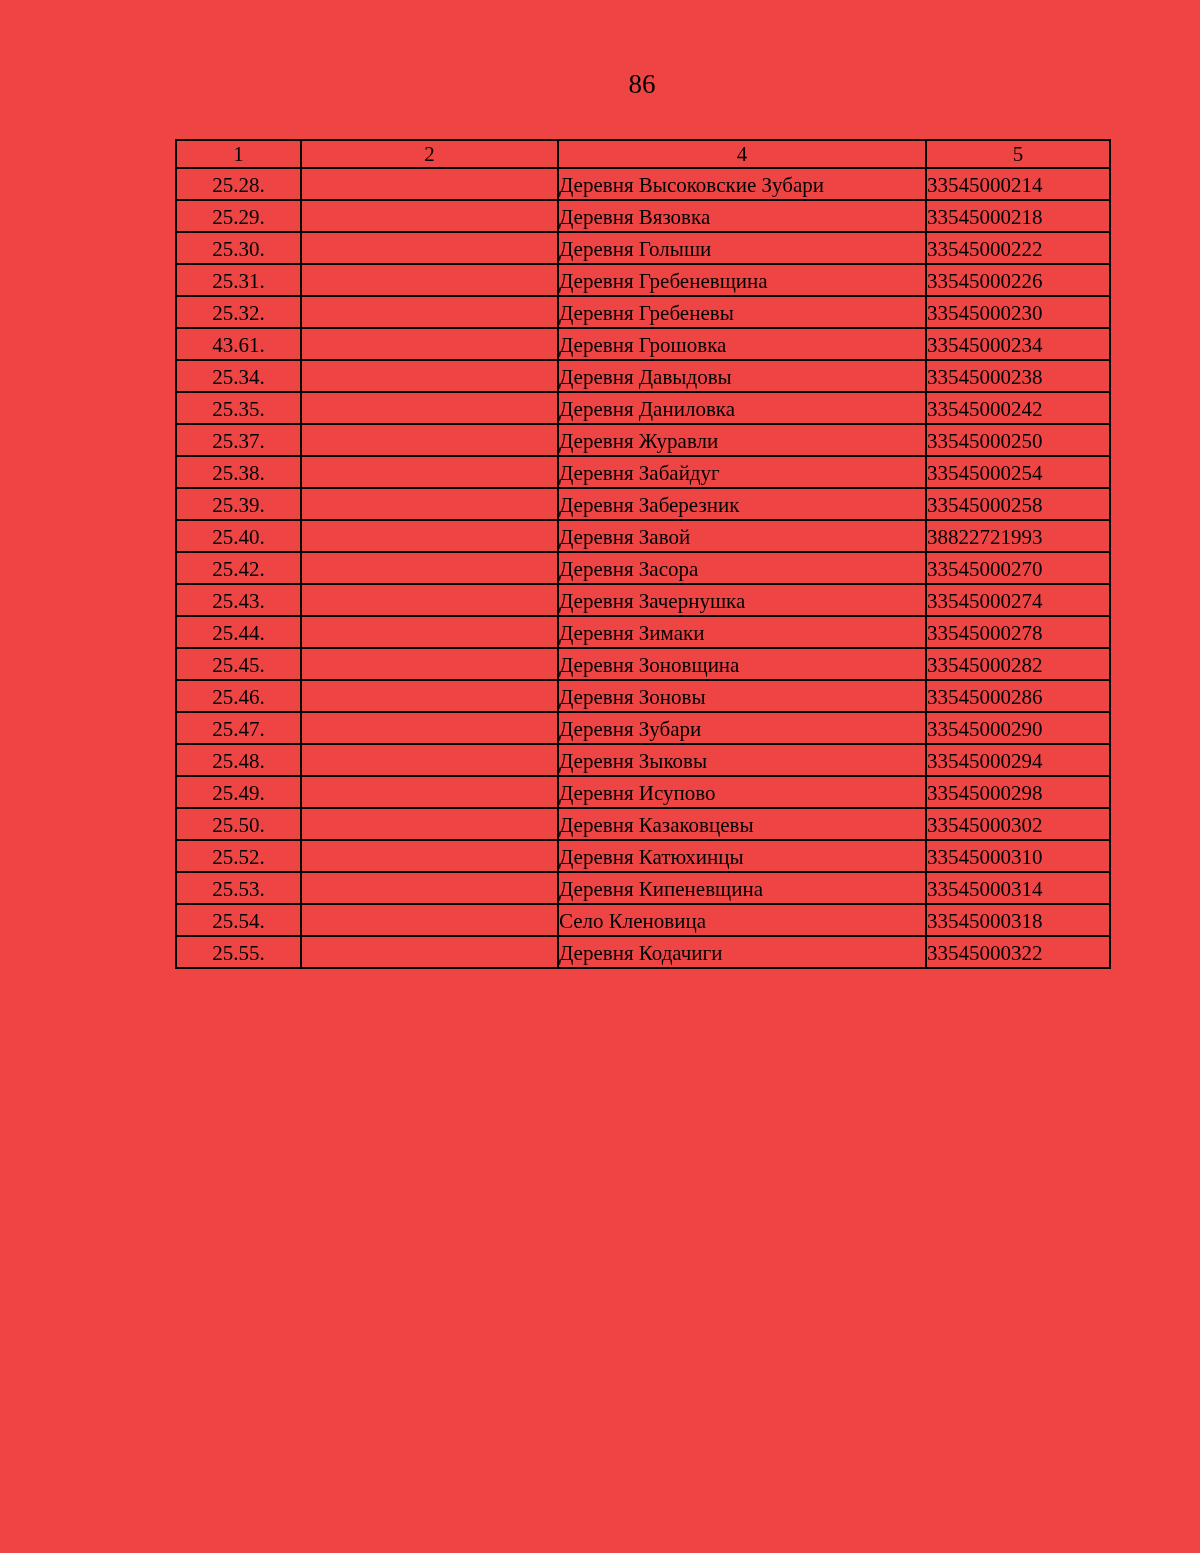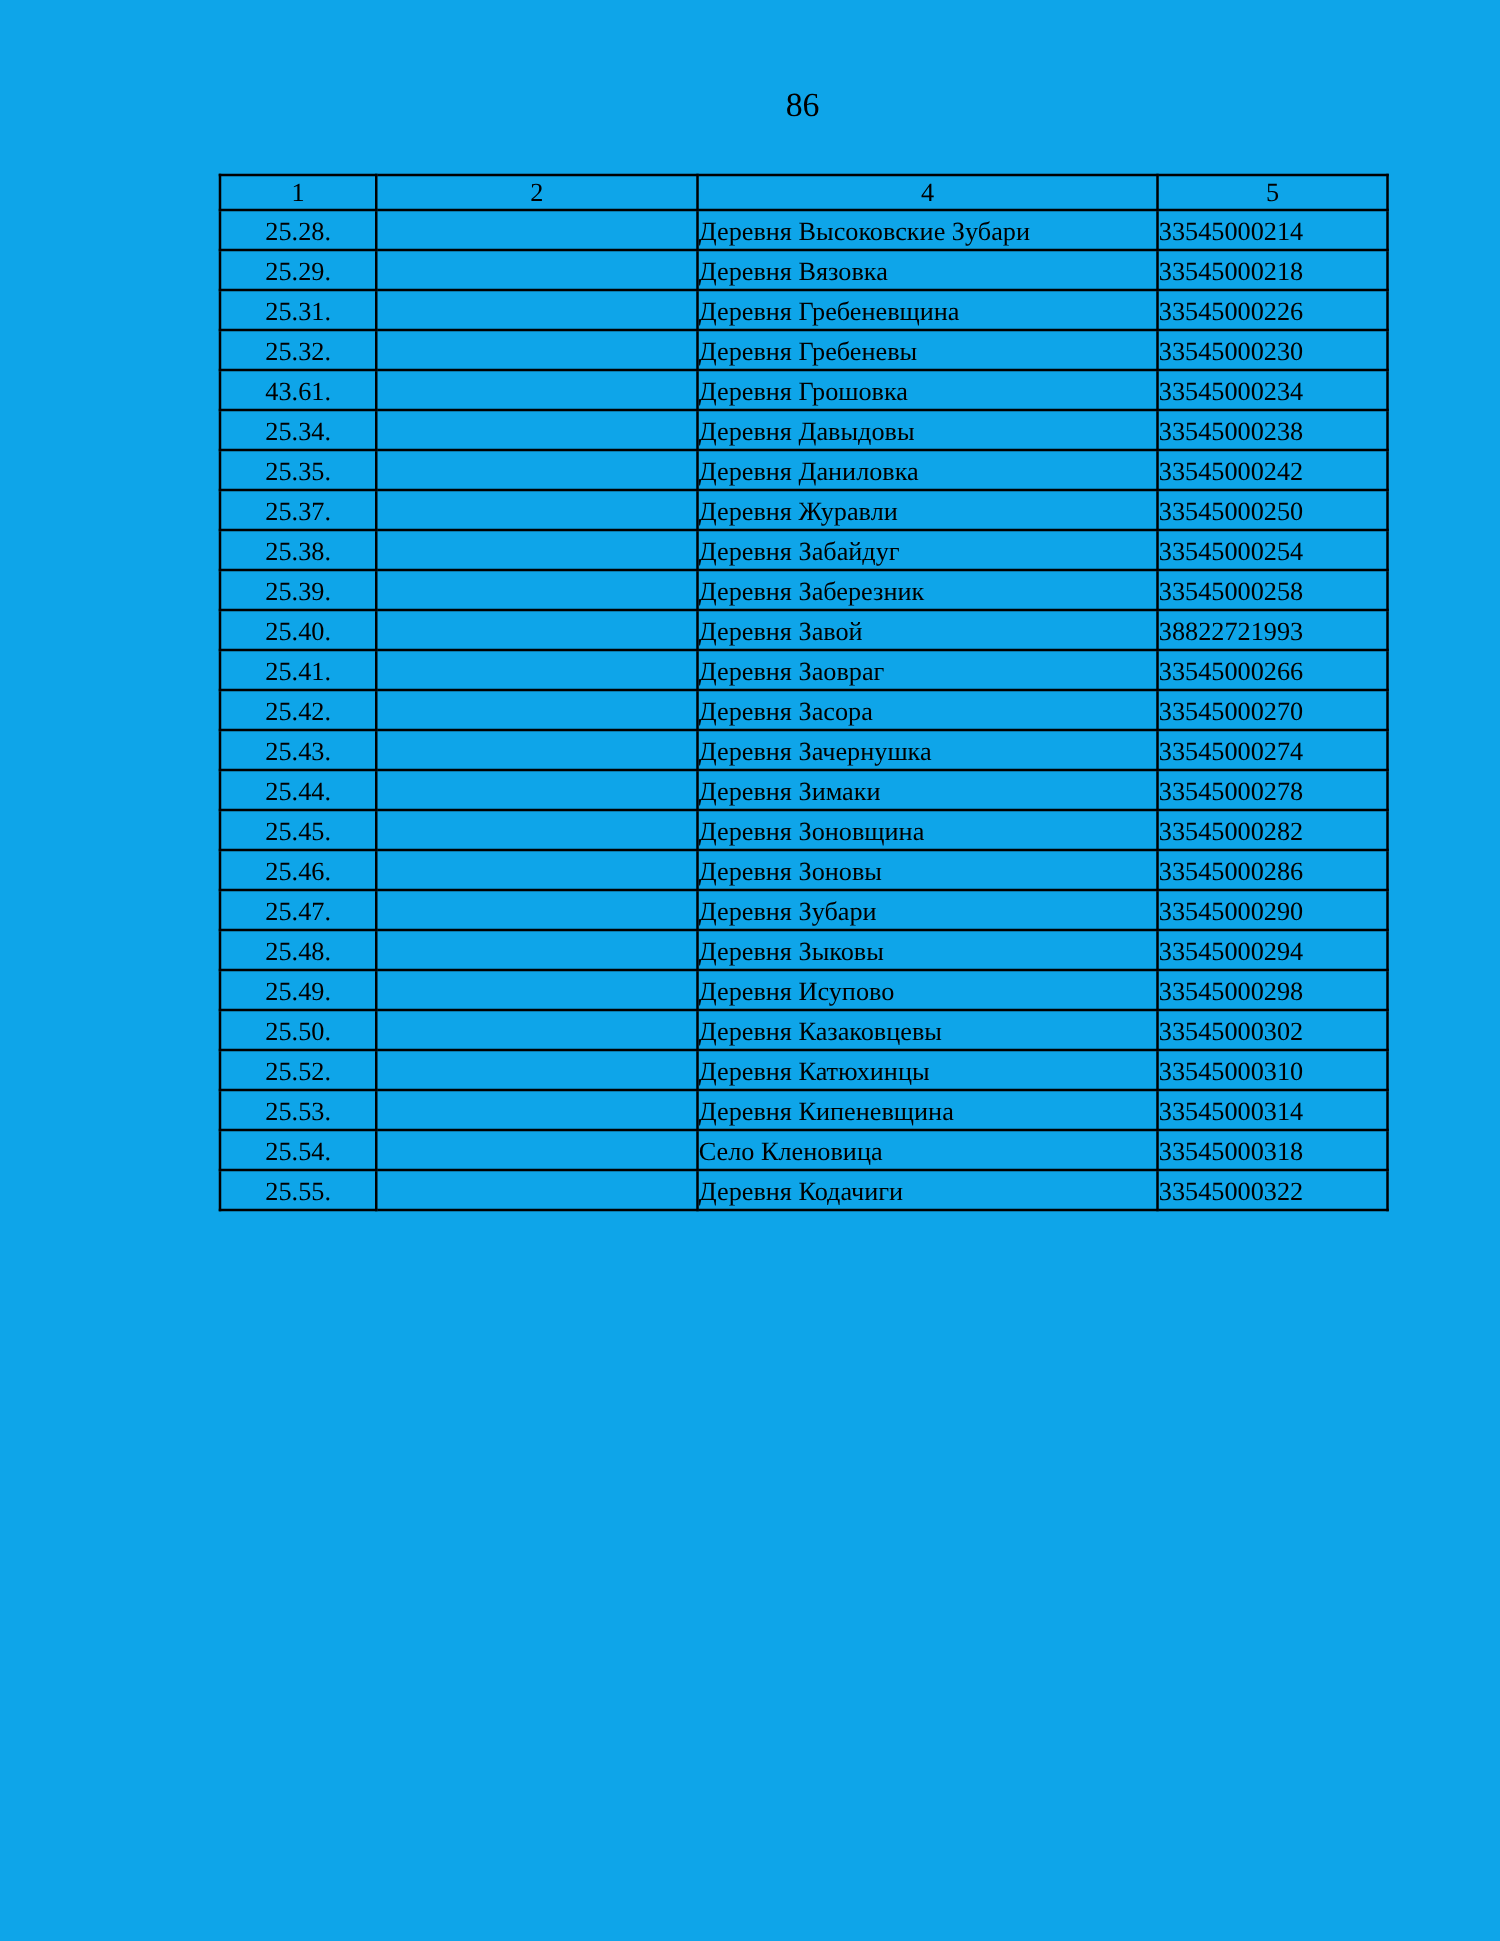--- a/index.html
+++ b/index.html
@@ -4,21 +4,21 @@
 <style>
   html, body {
     margin: 0;
     padding: 0;
     background: #ffffff;
   }
   .page {
     position: relative;
     width: 1200px;
     height: 1553px;
-    background: #0ea5e9;
+    background: #ef4444;
     color: #000000;
     font-family: "Liberation Serif", "DejaVu Serif", serif;
     overflow: hidden;
   }
   .page-number {
     position: absolute;
     top: 70px;
     left: 175px;
     width: 934px;
     text-align: center;
@@ -94,20 +94,26 @@
     <td class="c5">33545000214</td>
   </tr>
 
   <tr>
     <td class="c1">25.29.</td>
     <td class="c2"></td>
     <td class="c4">Деревня Вязовка</td>
     <td class="c5">33545000218</td>
   </tr>
 
+  <tr>
+    <td class="c1">25.30.</td>
+    <td class="c2"></td>
+    <td class="c4">Деревня Голыши</td>
+    <td class="c5">33545000222</td>
+  </tr>
 
   <tr>
     <td class="c1">25.31.</td>
     <td class="c2"></td>
     <td class="c4">Деревня Гребеневщина</td>
     <td class="c5">33545000226</td>
   </tr>
 
   <tr>
     <td class="c1">25.32.</td>
@@ -159,26 +165,20 @@
     <td class="c5">33545000258</td>
   </tr>
 
   <tr>
     <td class="c1">25.40.</td>
     <td class="c2"></td>
     <td class="c4">Деревня Завой</td>
     <td class="c5">38822721993</td>
   </tr>
 
-  <tr>
-    <td class="c1">25.41.</td>
-    <td class="c2"></td>
-    <td class="c4">Деревня Заовраг</td>
-    <td class="c5">33545000266</td>
-  </tr>
 
   <tr>
     <td class="c1">25.42.</td>
     <td class="c2"></td>
     <td class="c4">Деревня Засора</td>
     <td class="c5">33545000270</td>
   </tr>
 
   <tr>
     <td class="c1">25.43.</td>

